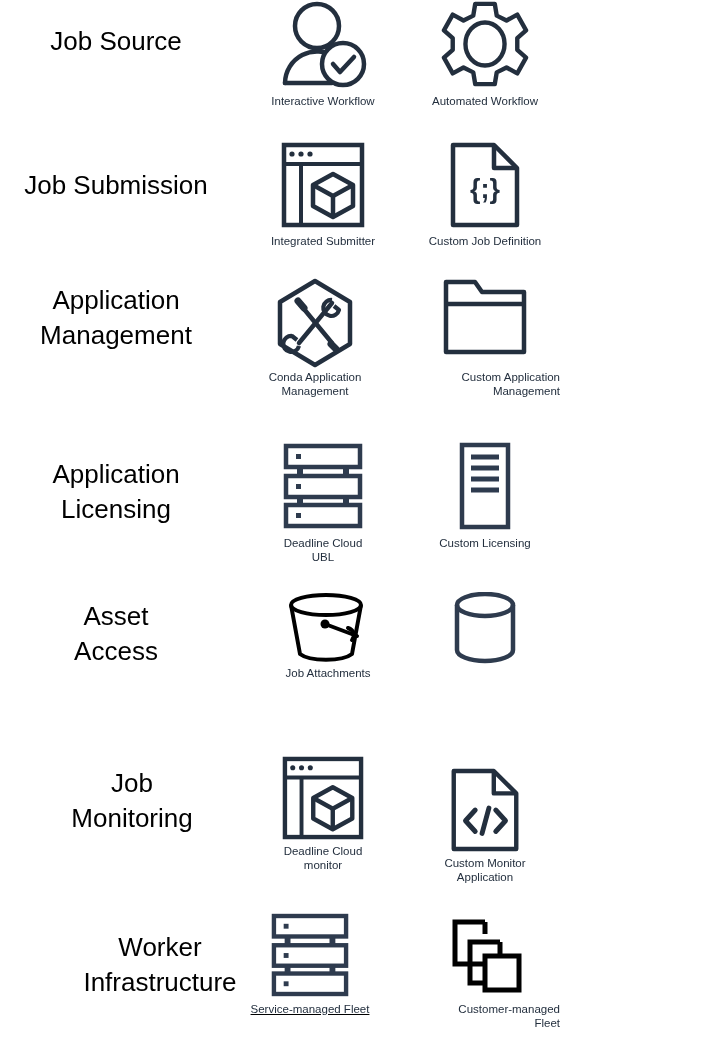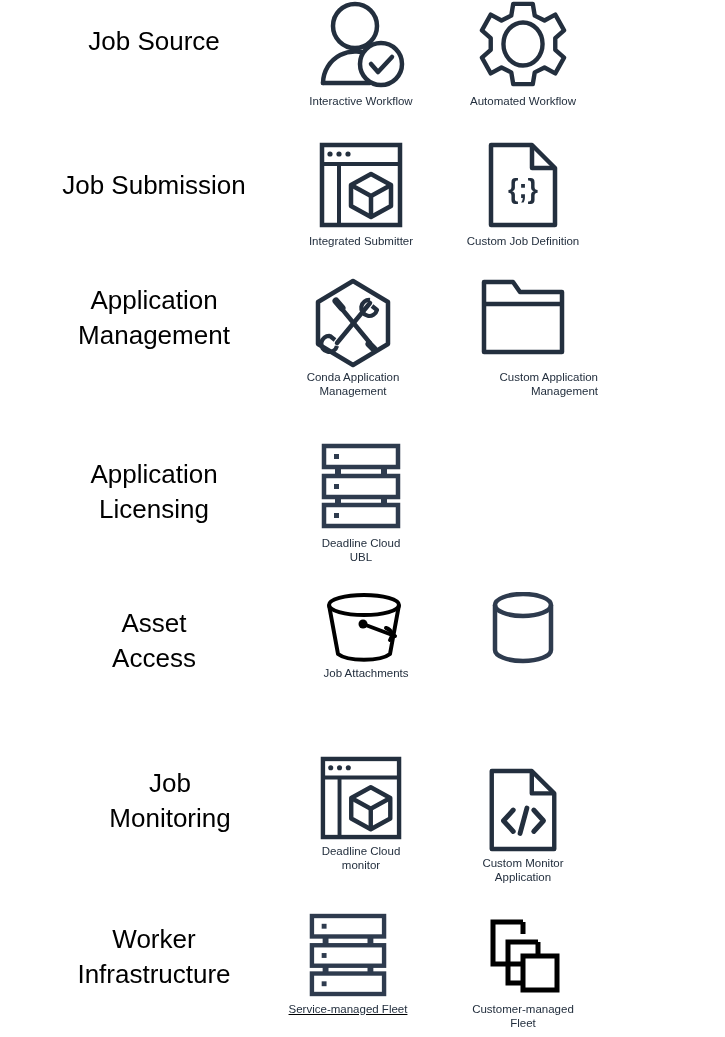--- a/index.html
+++ b/index.html
@@ -16,21 +16,20 @@
   }
   .diagram {
     position: relative;
     width: 725px;
     height: 1037px;
   }
   .row {
     position: absolute;
     left: 0;
     width: 600px;
-    margin-left: 38px;
   }
   .row-label {
     position: absolute;
     left: 0;
     width: 232px;
     text-align: center;
     color: #000000;
     font-size: 26px;
     line-height: 35px;
     font-family: "Liberation Sans", sans-serif;
@@ -177,24 +176,36 @@
           <rect x="14" y="25" width="6" height="9" fill="#2e3b4e"></rect>
           <rect x="60" y="25" width="6" height="9" fill="#2e3b4e"></rect>
           <rect x="14" y="55" width="6" height="8" fill="#2e3b4e"></rect>
           <rect x="60" y="55" width="6" height="8" fill="#2e3b4e"></rect>
         </svg>
       </span>
       <span class="cell-label">Deadline Cloud
 UBL</span>
     </div>
 
+    <div class="cell" style="left:410px;top:0px;">
+      <span class="cell-icon" style="height:92px;">
+        <svg width="54" height="88" viewBox="0 0 54 88">
+          <rect x="4" y="3" width="46" height="82" fill="none" stroke="#2e3b4e" stroke-width="4.5"></rect>
+          <line x1="13" y1="15" x2="41" y2="15" stroke="#2e3b4e" stroke-width="5"></line>
+          <line x1="13" y1="26" x2="41" y2="26" stroke="#2e3b4e" stroke-width="5"></line>
+          <line x1="13" y1="37" x2="41" y2="37" stroke="#2e3b4e" stroke-width="5"></line>
+          <line x1="13" y1="48" x2="41" y2="48" stroke="#2e3b4e" stroke-width="5"></line>
+        </svg>
+      </span>
+      <span class="cell-label">Custom Licensing</span>
+    </div>
   </div>
 
   <div class="row" style="top:592px;height:120px;">
-    <div class="row-label" style="top:14px;text-align:center;">Asset
+    <div class="row-label" style="top:7px;text-align:center;">Asset
 Access</div>
 
     <div class="cell" style="left:253px;top:0px;">
       <span class="cell-icon" style="height:72px;">
         <svg width="86" height="70" viewBox="0 0 86 70">
           <ellipse cx="41" cy="13" rx="35" ry="10" fill="none" stroke="#000000" stroke-width="4"></ellipse>
           <path d="M6 13 L15 62 A28 9 0 0 0 67 62 L76 13" fill="none" stroke="#000000" stroke-width="4" stroke-linejoin="round"></path>
           <line x1="40" y1="32" x2="72" y2="44" stroke="#000000" stroke-width="4" stroke-linecap="round"></line>
           <circle cx="40" cy="32" r="4.5" fill="#000000"></circle>
           <path d="M63 36 a10 8 0 0 1 4 12" fill="none" stroke="#000000" stroke-width="4" stroke-linecap="round"></path>
@@ -245,42 +256,42 @@
           <line x1="41" y1="41" x2="34" y2="67" stroke="#232f3e" stroke-width="5" stroke-linecap="round"></line>
         </svg>
       </span>
       <span class="cell-label">Custom Monitor
 Application</span>
     </div>
 
   </div>
 
   <div class="row" style="top:912px;height:120px;">
-    <div class="row-label" style="top:10px;">Worker
+    <div class="row-label" style="top:18px;padding-left:44px;">Worker
 Infrastructure</div>
 
     <div class="cell" style="left:235px;top:0px;text-decoration:underline;">
       <span class="cell-icon" style="height:88px;">
         <svg width="78" height="86" viewBox="0 0 80 88">
           <rect x="3" y="4" width="74" height="21" fill="none" stroke="#2e3b4e" stroke-width="4.5"></rect>
           <rect x="3" y="34" width="74" height="21" fill="none" stroke="#2e3b4e" stroke-width="4.5"></rect>
           <rect x="3" y="63" width="74" height="21" fill="none" stroke="#2e3b4e" stroke-width="4.5"></rect>
           <rect x="13" y="12" width="5" height="5" fill="#2e3b4e"></rect>
           <rect x="13" y="42" width="5" height="5" fill="#2e3b4e"></rect>
           <rect x="13" y="71" width="5" height="5" fill="#2e3b4e"></rect>
           <rect x="14" y="25" width="6" height="9" fill="#2e3b4e"></rect>
           <rect x="60" y="25" width="6" height="9" fill="#2e3b4e"></rect>
           <rect x="14" y="55" width="6" height="8" fill="#2e3b4e"></rect>
           <rect x="60" y="55" width="6" height="8" fill="#2e3b4e"></rect>
         </svg>
       </span>
       <span class="cell-label">Service-managed Fleet</span>
     </div>
 
-    <div class="cell" style="left:410px;top:0px;">
+    <div class="cell" style="left:410px;top:0px;text-align:right;">
       <span class="cell-icon" style="height:88px;">
         <svg width="80" height="84" viewBox="0 0 80 84">
           <polyline points="40,10 10,10 10,52 40,52" fill="none" stroke="#000000" stroke-width="5" stroke-linejoin="miter"></polyline>
           <polyline points="40,10 40,22" fill="none" stroke="#000000" stroke-width="5"></polyline>
           <polyline points="55,30 25,30 25,71 55,71" fill="none" stroke="#000000" stroke-width="5"></polyline>
           <polyline points="55,30 55,44" fill="none" stroke="#000000" stroke-width="5"></polyline>
           <rect x="40" y="44" width="34" height="34" fill="#ffffff" stroke="#000000" stroke-width="5"></rect>
         </svg>
       </span>
       <span class="cell-label">Customer-managed

